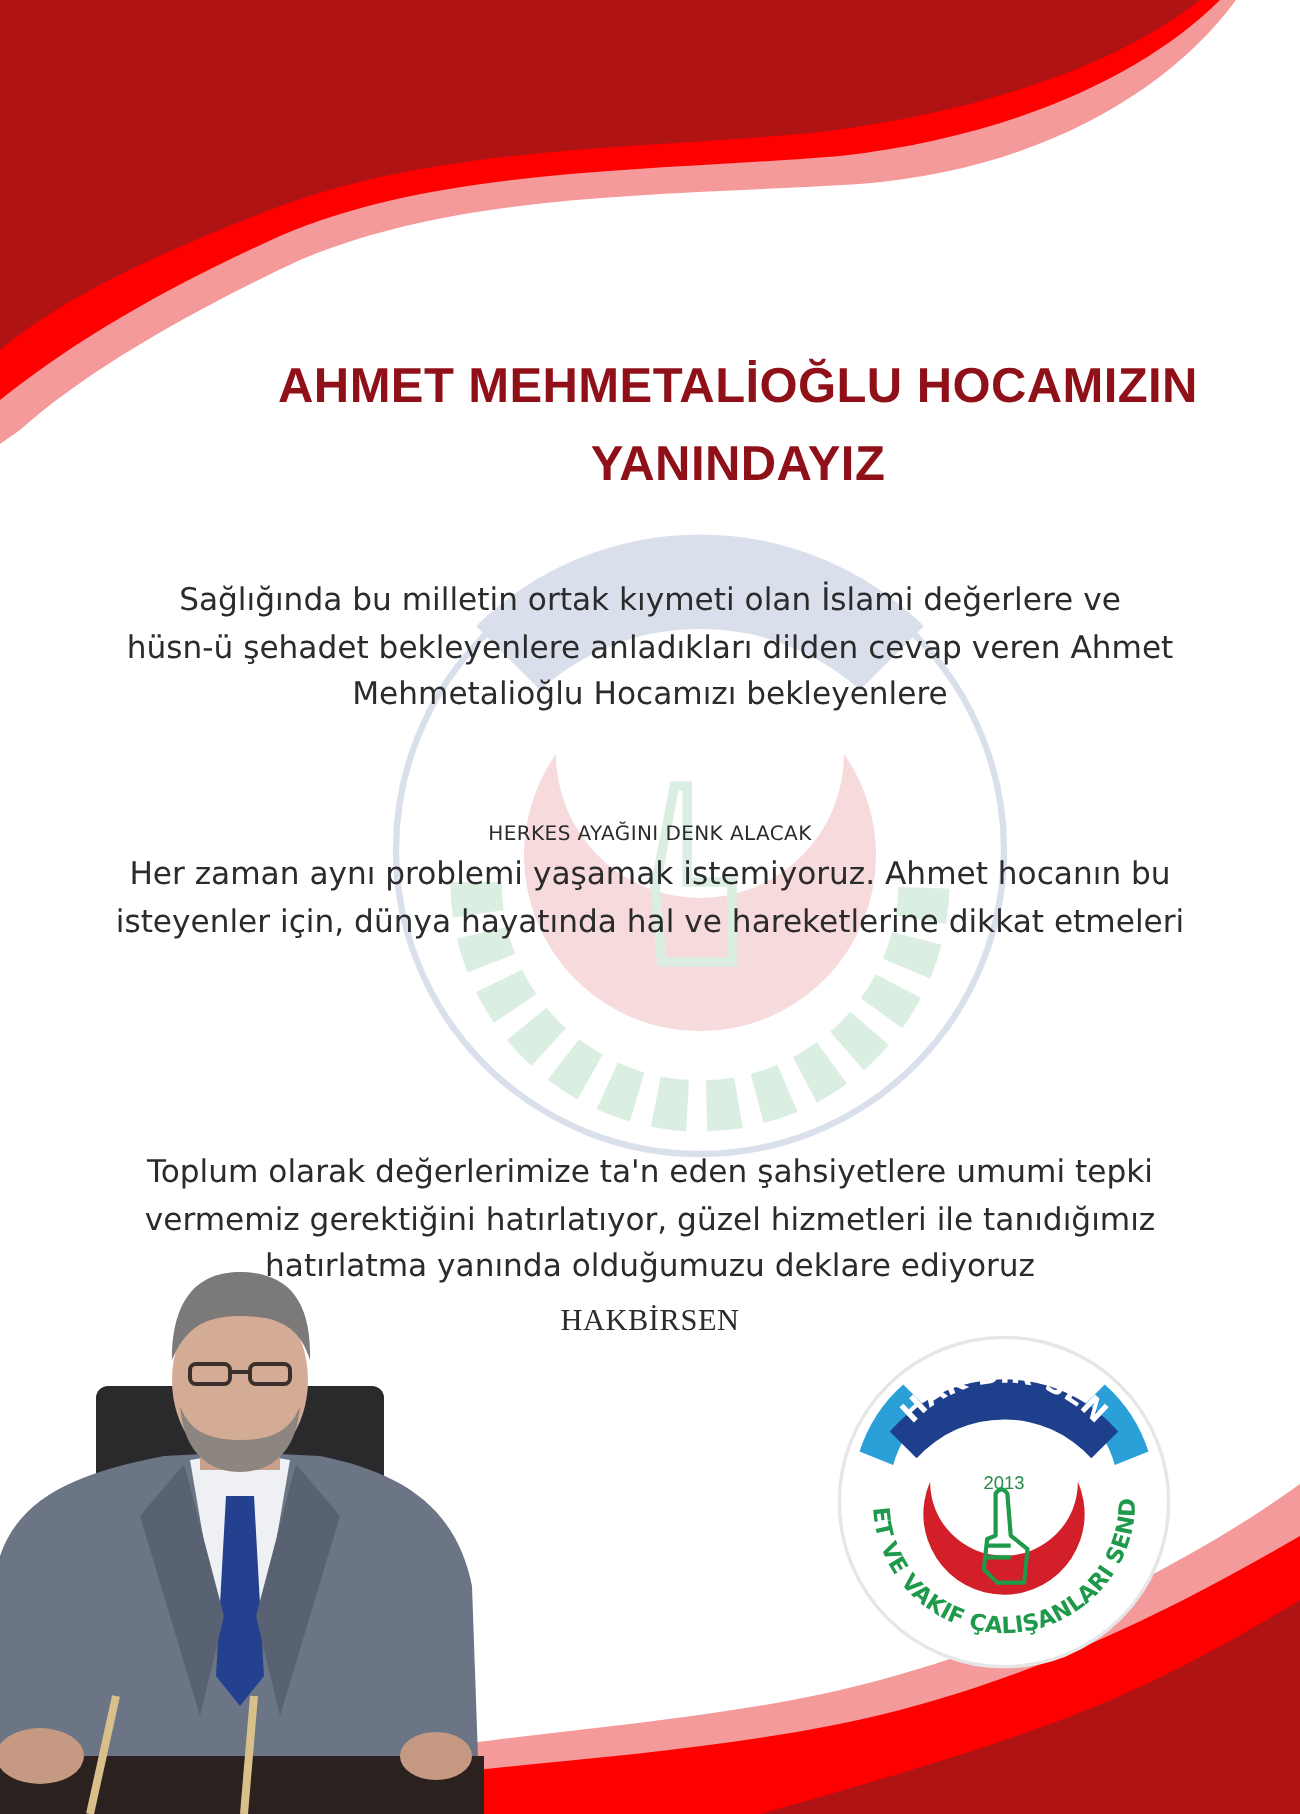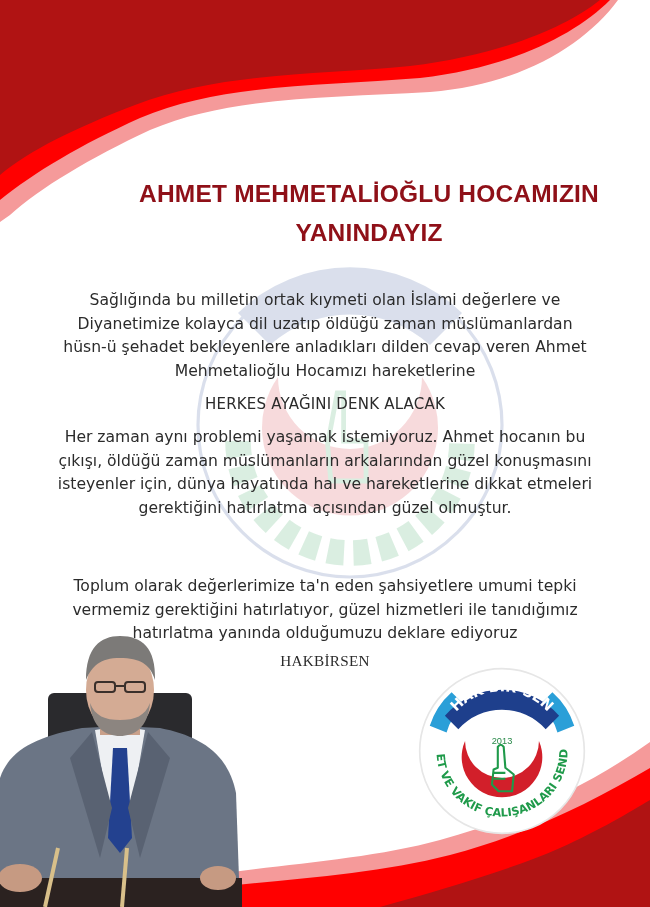--- a/index.html
+++ b/index.html
@@ -19,21 +19,21 @@
       color: #8f1018; font-size: 24.5px; letter-spacing: 0.2px; padding-left: 44px;
     }
     .title.l1 { top: 180px; }
     .title.l2 { top: 219px; }
     .para {
       position: absolute; left: 0; width: 650px; text-align: center;
       color: #2b2b2b; font-size: 15.6px; line-height: 23.6px;
     }
     .para .line { display: block; white-space: nowrap; }
     .p1 { top: 289px; }
-    .slogan { top: 393px; font-size: 15px; letter-spacing: 0.2px; }
+    .slogan { top: 406px; font-size: 10px; letter-spacing: 0.2px; }
     .p2 { top: 426px; }
     .p3 { top: 563px; margin-top: 12px; }
     .sign { top: 649px; font-size: 15.2px; letter-spacing: 0.3px; font-family: Liberation Serif, serif; }
     .photo { position: absolute; left: 0; top: 628px; width: 242px; height: 279px; z-index: 4; }
     .logo { position: absolute; left: 418px; top: 667px; width: 168px; height: 168px; z-index: 5; }
   </style>
 </head>
 <body>
 
 <svg class="waves" viewBox="0 0 650 907" xmlns="http://www.w3.org/2000/svg">
@@ -58,32 +58,29 @@
   <path d="M30,110 A70,70 0 0 0 170,110" fill="none" stroke="#1f9a4a" stroke-width="16" stroke-dasharray="10 6"></path>
   <path d="M92,80 L96,80 L96,110 L110,110 L110,135 L88,135 L86,112 Z" fill="none" stroke="#1f9a4a" stroke-width="3"></path>
 </svg>
 
 <div class="content">
   <div class="title l1">AHMET MEHMETALİOĞLU HOCAMIZIN</div>
   <div class="title l2">YANINDAYIZ</div>
 
   <div class="para p1">
     <span class="line">Sağlığında bu milletin ortak kıymeti olan İslami değerlere ve</span>
-    <span class="line">Diyanetimize kolayca dil uzatıp öldüğü zaman müslümanlardan</span>
     <span class="line">hüsn-ü şehadet bekleyenlere anladıkları dilden cevap veren Ahmet</span>
-    <span class="line">Mehmetalioğlu Hocamızı hareketlerine</span>
+    <span class="line">Mehmetalioğlu Hocamızı bekleyenlere</span>
   </div>
 
   <div class="para slogan">HERKES AYAĞINI DENK ALACAK</div>
 
   <div class="para p2">
     <span class="line">Her zaman aynı problemi yaşamak istemiyoruz. Ahmet hocanın bu</span>
-    <span class="line">çıkışı, öldüğü zaman müslümanların arkalarından güzel konuşmasını</span>
     <span class="line">isteyenler için, dünya hayatında hal ve hareketlerine dikkat etmeleri</span>
-    <span class="line">gerektiğini hatırlatma açısından güzel olmuştur.</span>
   </div>
 
   <div class="para p3">
     <span class="line">Toplum olarak değerlerimize ta'n eden şahsiyetlere umumi tepki</span>
     <span class="line">vermemiz gerektiğini hatırlatıyor, güzel hizmetleri ile tanıdığımız</span>
     <span class="line">hatırlatma yanında olduğumuzu deklare ediyoruz</span>
   </div>
 
   <div class="para sign">HAKBİRSEN</div>
 </div>

